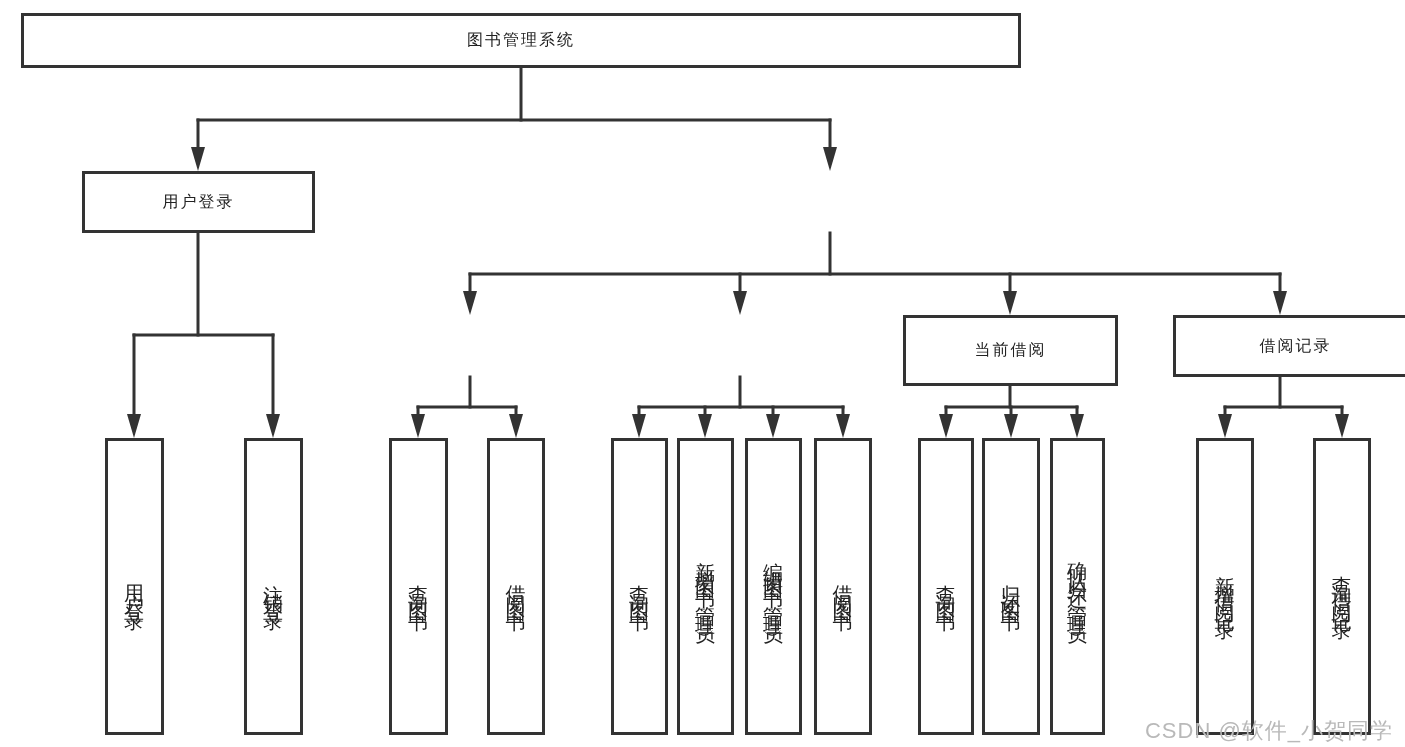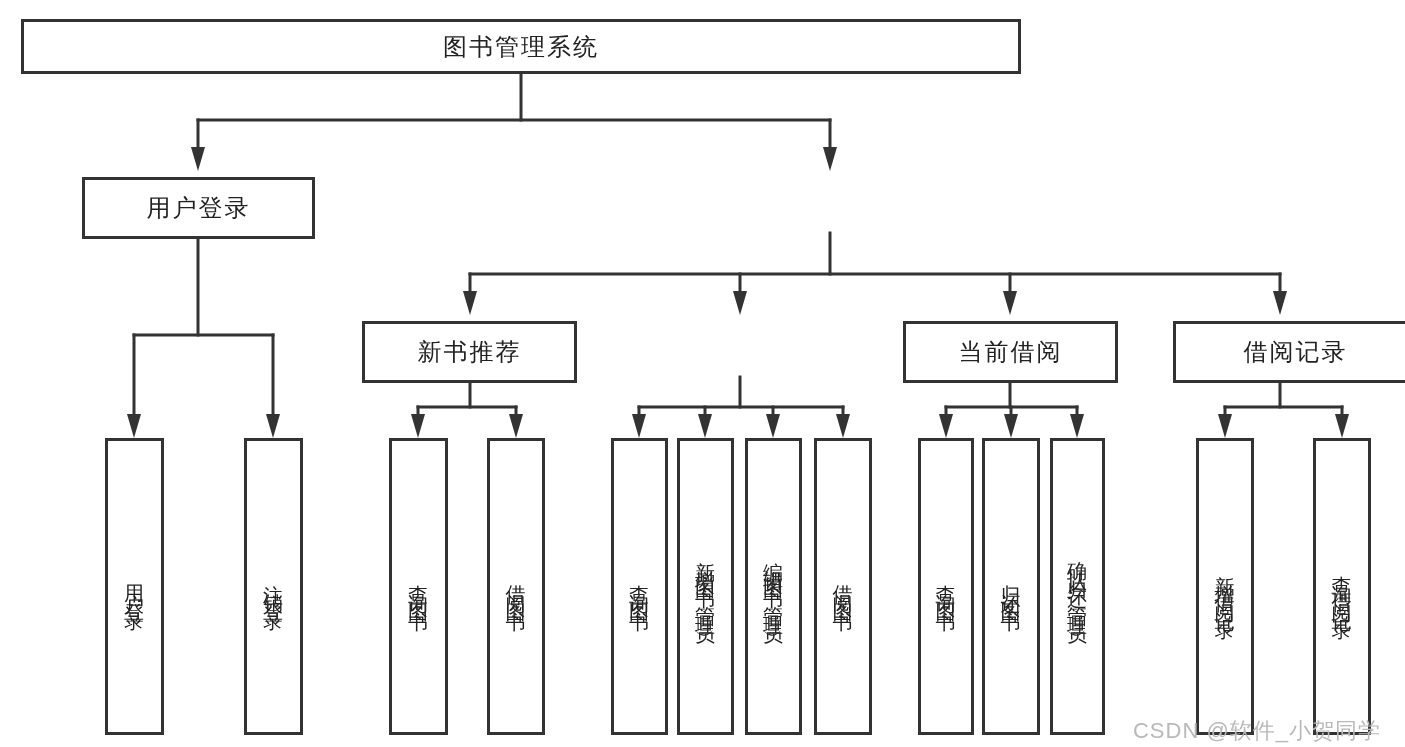--- a/index.html
+++ b/index.html
@@ -3,24 +3,24 @@
 <meta charset="utf-8">
 <style>
   html,body{margin:0;padding:0;background:#ffffff;}
   body{width:1405px;height:747px;position:relative;overflow:hidden;
        font-family:"Liberation Sans","DejaVu Sans",sans-serif;}
   .canvas{position:absolute;left:0;top:0;width:1405px;height:747px;}
   svg.connectors{position:absolute;left:0;top:0;z-index:1;}
   .box{position:absolute;box-sizing:border-box;border:3px solid #333333;
        background:#ffffff;display:flex;align-items:center;justify-content:center;
        color:#222222;z-index:2;}
-  .hbox{font-size:24px;letter-spacing:2px;white-space:nowrap;margin-top:6px;}
+  .hbox{font-size:16px;letter-spacing:2px;white-space:nowrap;}
   .leaf .vtext{writing-mode:vertical-rl;text-orientation:mixed;
        font-size:20px;letter-spacing:9px;line-height:1.1;}
-  .watermark{position:absolute;right:24px;bottom:1px;font-size:22px;
+  .watermark{position:absolute;right:12px;bottom:1px;font-size:22px;
        color:#b9b9b9;letter-spacing:1px;z-index:5;white-space:nowrap;}
 </style>
 </head>
 <body>
 
 <div class="canvas">
 
   <svg class="connectors" width="1405" height="747" viewBox="0 0 1405 747" stroke="#333333" stroke-width="3" fill="#333333" stroke-linecap="square">
 
     <line x1="521" y1="68" x2="521" y2="120"></line>
@@ -84,24 +84,21 @@
   </svg>
 
   <div class="box hbox" style="left:21px;top:13px;width:1000px;height:55px">
     <span>图书管理系统</span>
   </div>
 
   <div class="box hbox" style="left:82px;top:171px;width:233px;height:62px">
     <span>用户登录</span>
   </div>
 
-  <div class="box hbox" style="left:362px;top:315px;width:215px;height:62px">
-    <span>新书推荐</span>
-  </div>
-  <div class="box hbox" style="left:903px;top:315px;width:215px;height:62px">
+  <div class="box hbox" style="left:903px;top:315px;width:215px;height:71px">
     <span>当前借阅</span>
   </div>
   <div class="box hbox" style="left:1173px;top:315px;width:245px;height:62px">
     <span>借阅记录</span>
   </div>
 
   <div class="box leaf" style="left:105px;top:438px;width:59px;height:297px">
     <span class="vtext">用户登录</span>
   </div>
   <div class="box leaf" style="left:244px;top:438px;width:59px;height:297px">

